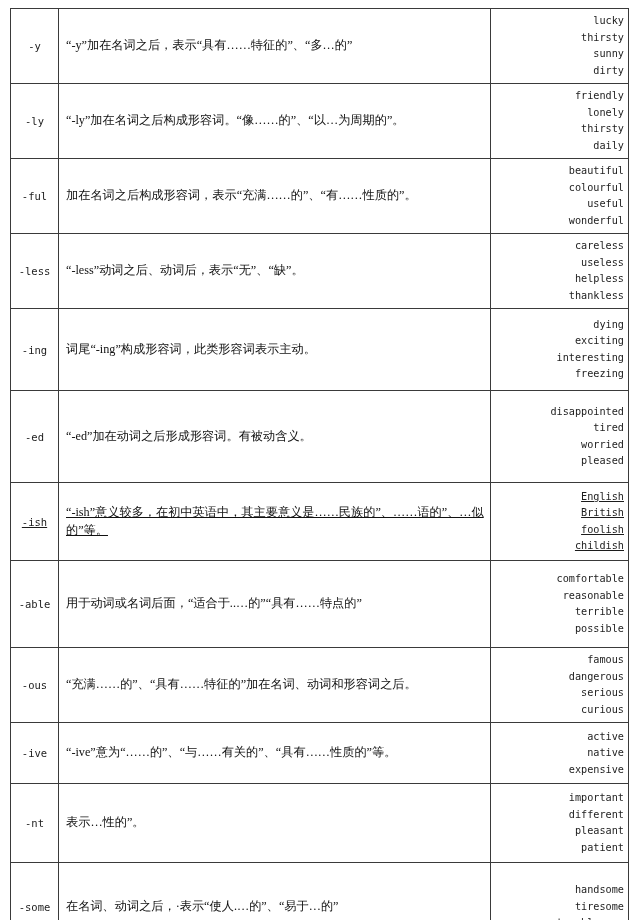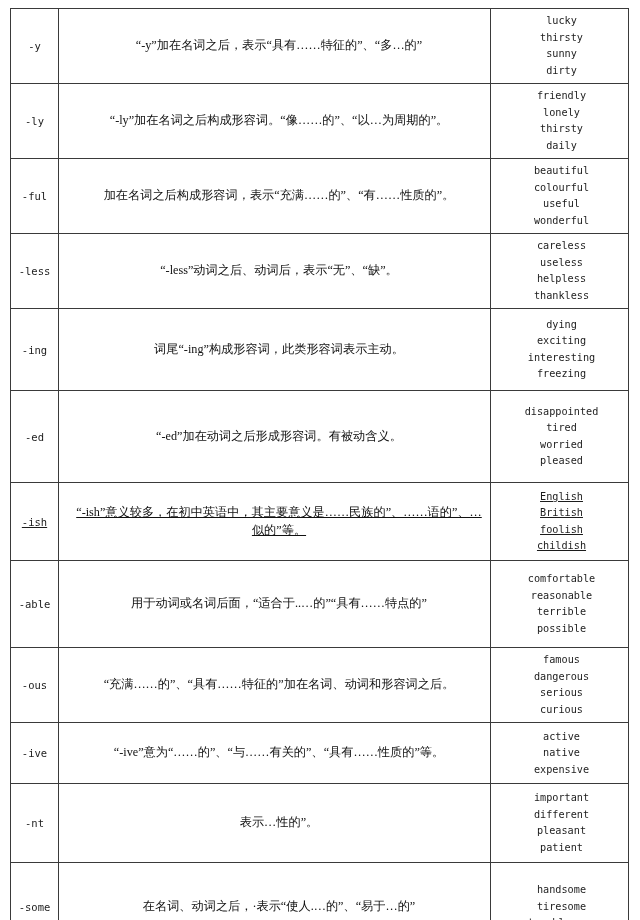--- a/index.html
+++ b/index.html
@@ -52,32 +52,32 @@
     letter-spacing: 0px;
     padding: 2px 1px;
   }
 
   td.cell-meaning {
     vertical-align: middle;
     font-family: "Liberation Serif", "DejaVu Serif", serif;
     font-size: 12.2px;
     line-height: 1.45;
     color: #111111;
-    padding: 4px 6px 4px 15px;
-    text-align: center;
+    padding: 4px 6px 4px 7px;
+    text-align: left;
   }
 
   td.cell-examples {
     vertical-align: middle;
     font-family: "DejaVu Sans Mono", "Liberation Mono", monospace;
     font-size: 10.2px;
     line-height: 1.62;
     color: #1c1c1c;
     padding: 4px 4px 4px 8px;
-    text-align: center;
+    text-align: right;
   }
 
   .examples-list {
     margin: 0;
     padding: 0;
     list-style: none;
   }
   .examples-list li {
     margin: 0;
     padding: 0;

